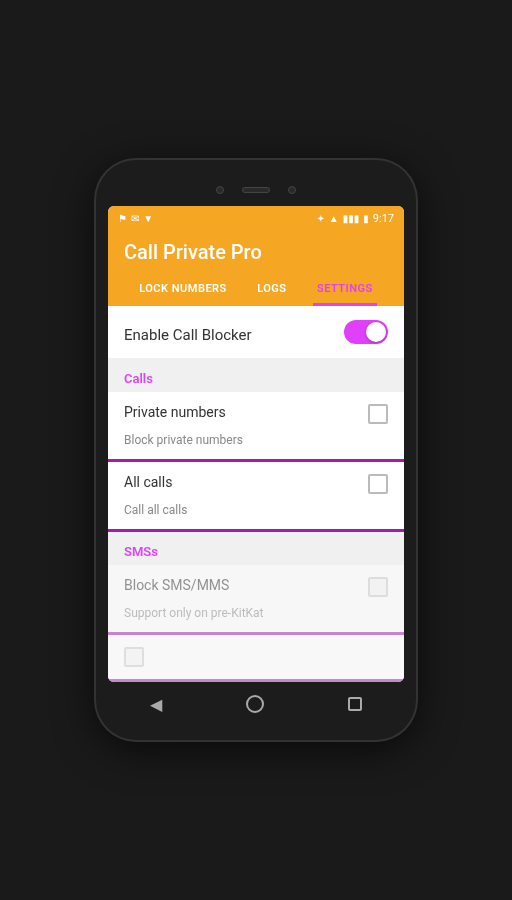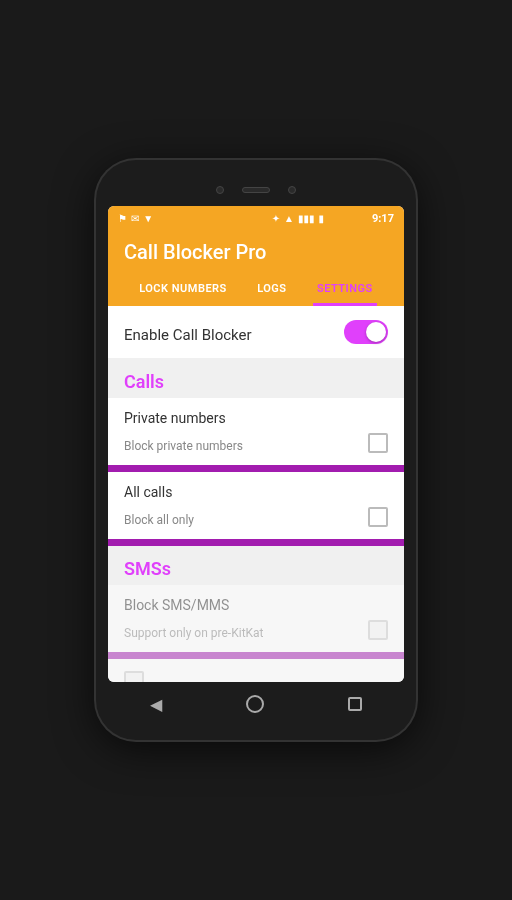--- a/index.html
+++ b/index.html
@@ -72,22 +72,21 @@
     .status-icons-right {
       display: flex;
       align-items: center;
       gap: 4px;
       color: white;
       font-size: 10px;
     }
     .time {
       font-size: 11px;
       color: white;
-      font-weight: bold;
-      margin-left: 44px;
+      font-weight: normal;
     }
     .app-header {
       background: #f5a623;
       padding: 10px 16px 0;
     }
     .app-title {
       color: white;
       font-size: 20px;
       font-weight: 500;
       padding-bottom: 10px;
@@ -144,31 +143,31 @@
       height: 20px;
       background: white;
       border-radius: 50%;
       position: absolute;
       top: 2px;
       right: 2px;
       box-shadow: 0 1px 3px rgba(0,0,0,0.3);
     }
     .section-header {
       padding: 12px 16px 6px;
-      font-size: 18px;
+      font-size: 13px;
       color: #e040fb;
       font-weight: 600;
     }
     .settings-item {
       background: white;
       display: flex;
       justify-content: space-between;
-      align-items: flex-end;
+      align-items: flex-start;
       padding: 12px 16px;
-      border-bottom: 7px solid #a21caf;
+      border-bottom: 3px solid #a21caf;
     }
     .settings-item.disabled {
       opacity: 0.5;
       gap: 18px;
     }
     .item-text-block {
       flex: 1;
     }
     .item-title {
       font-size: 14px;
@@ -236,21 +235,21 @@
       <div class="status-icons-right">
         <span>✦</span>
         <span>▲</span>
         <span>▮▮▮</span>
         <span>▮</span>
         <span class="time">9:17</span>
       </div>
     </div>
 
     <div class="app-header">
-      <div class="app-title">Call Blocker Pro</div>
+      <div class="app-title">Call Private Pro</div>
       <div class="tabs">
         <div class="tab white-text">LOCK NUMBERS</div>
         <div class="tab white-text">LOGS</div>
         <div class="tab active">SETTINGS</div>
       </div>
     </div>
 
     <div class="content">
 
       <div class="enable-row">
@@ -267,21 +266,21 @@
           <div class="item-title">Private numbers</div>
           <div class="item-subtitle">Block private numbers</div>
         </div>
         <div class="checkbox"></div>
       </div>
 
 
       <div class="settings-item">
         <div class="item-text-block">
           <div class="item-title">All calls</div>
-          <div class="item-subtitle">Block all only</div>
+          <div class="item-subtitle">Call all calls</div>
         </div>
         <div class="checkbox"></div>
       </div>
 
       <div class="section-header">SMSs</div>
 
       <div class="settings-item disabled">
         <div class="item-text-block">
           <div class="item-title">Block SMS/MMS</div>
           <div class="item-subtitle">Support only on pre-KitKat</div>

